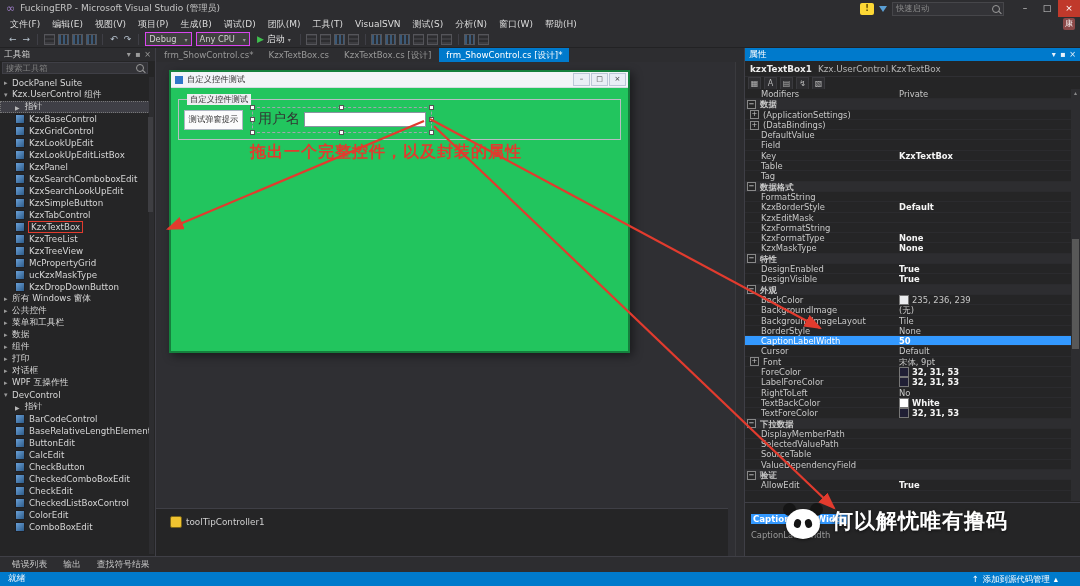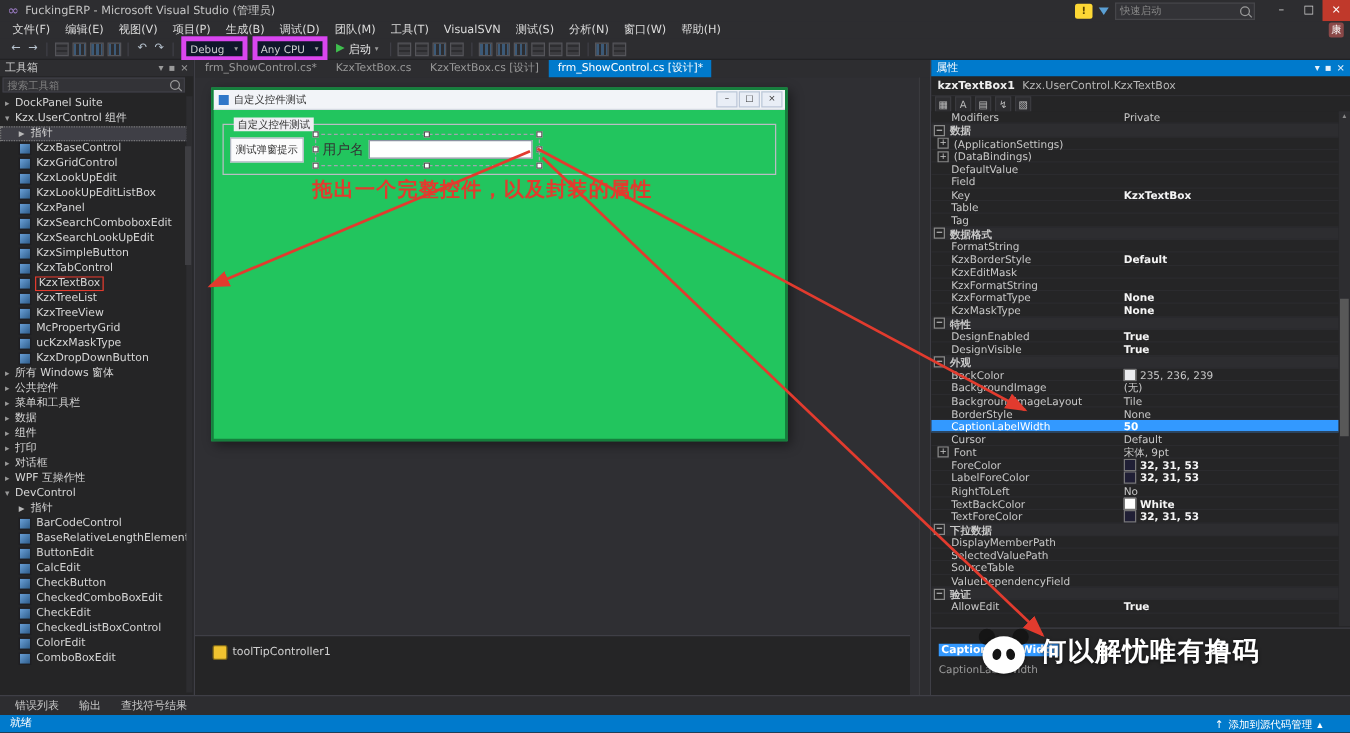--- a/index.html
+++ b/index.html
@@ -31,21 +31,21 @@
   #menu-right{margin-left:auto;display:flex;align-items:center;margin-right:5px}
   .avatar{width:12px;height:12px;background:#8a4848;color:#fff;font-size:8px;line-height:12px;
           text-align:center;border-radius:2px}
 
   
   #toolbar{position:absolute;left:0;top:31px;width:1080px;height:17px;background:#2d2d30;
            border-bottom:1px solid #222224;display:flex;align-items:center;font-size:9px;
            color:#c8c8c8;padding-left:6px;box-sizing:border-box}
   .tb-sep{width:1px;height:11px;background:#3f3f46;margin:0 4px}
   .tb-glyph{padding:0 3px;font-size:9px;color:#b8c4d0}
-  .combo{height:12px;background:#0f172a;border:4px solid #d946ef;display:flex;align-items:center;
+  .combo{height:12px;background:#404040;border:1px solid #d946ef;display:flex;align-items:center;
          font-size:8.3px;color:#d0d0d0;padding:0 3px;margin:0 2px}
   .combo .cv{margin-right:8px}
   .combo .dd{font-size:6px;color:#9a9a9a}
   .start-btn{display:flex;align-items:center;margin:0 5px;color:#e8e8e8}
   .play{color:#3fbf4e;font-size:9px;margin-right:3px}
   .mini{width:9px;height:9px;border:1px solid #55555a;margin:0 1.5px;
         background:repeating-linear-gradient(0deg,#3c3c40 0 2px,#2d2d30 2px 4px)}
   .mini.b{background:repeating-linear-gradient(90deg,#3c5a78 0 2px,#2d2d30 2px 4px)}
 
   
@@ -84,21 +84,21 @@
            align-items:center;padding:0 2px;font-size:8.3px;color:#333}
   .form-ico{width:8px;height:8px;background:#2f77c8;margin:0 4px 0 2px;flex:none}
   .f-btns{margin-left:auto;display:flex}
   .f-btn{width:15px;height:11px;background:#e9eef6;border:1px solid #bcc7d8;font-size:7px;
          line-height:10px;text-align:center;color:#333;margin-left:1px}
   .groupbox{position:absolute;left:7px;top:27px;width:441px;height:39px;border:1px solid #b9bdc4}
   .group-label{position:absolute;left:8px;top:-6px;background:#eeeef2;padding:0 3px;font-size:8.3px;color:#333}
   .test-btn{position:absolute;left:13px;top:38px;width:57px;height:18px;background:#fbfbfc;
             border:1px solid #aeb6c2;font-size:8.3px;color:#333;text-align:center;line-height:17px}
   .kzx{position:absolute;left:85px;top:39px;width:170px;height:16px;display:flex;align-items:center}
-  .kzx-label{font-size:11px;color:#333;padding:0 4px 0 2px;white-space:nowrap}
+  .kzx-label{font-size:14px;color:#333;padding:0 4px 0 2px;white-space:nowrap}
   .kzx-text{flex:1;height:13px;background:#fff;border:1px solid #8b93a1}
   .selbox{position:absolute;left:81px;top:35px;width:178px;height:24px;border:1px dashed #a0a6ae;pointer-events:none}
   .h{position:absolute;width:5px;height:5px;background:#fff;border:1px solid #555;box-sizing:border-box}
   #tray{position:absolute;left:0;right:8px;bottom:0;height:47px;background:#252526;border-top:1px solid #3f3f46}
   .tray-item{position:absolute;left:14px;top:7px;display:flex;align-items:center;font-size:8.8px;color:#d0d0d0}
   .tray-ico{width:10px;height:10px;background:#f0c330;border:1px solid #7a6418;border-radius:2px;margin-right:4px}
 
   
   #props{position:absolute;left:744px;top:48px;width:336px;height:508px;background:#252526;
          border-left:1px solid #3f3f46;box-sizing:border-box}

